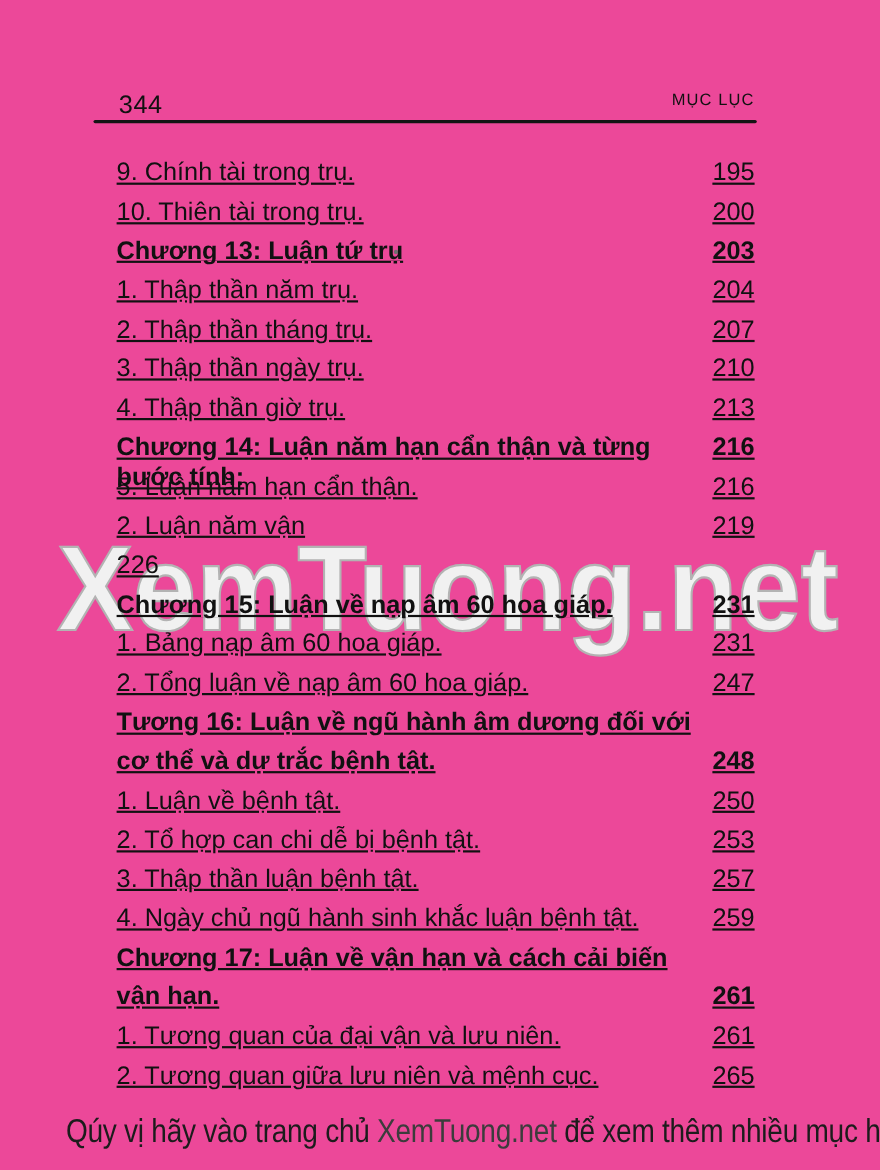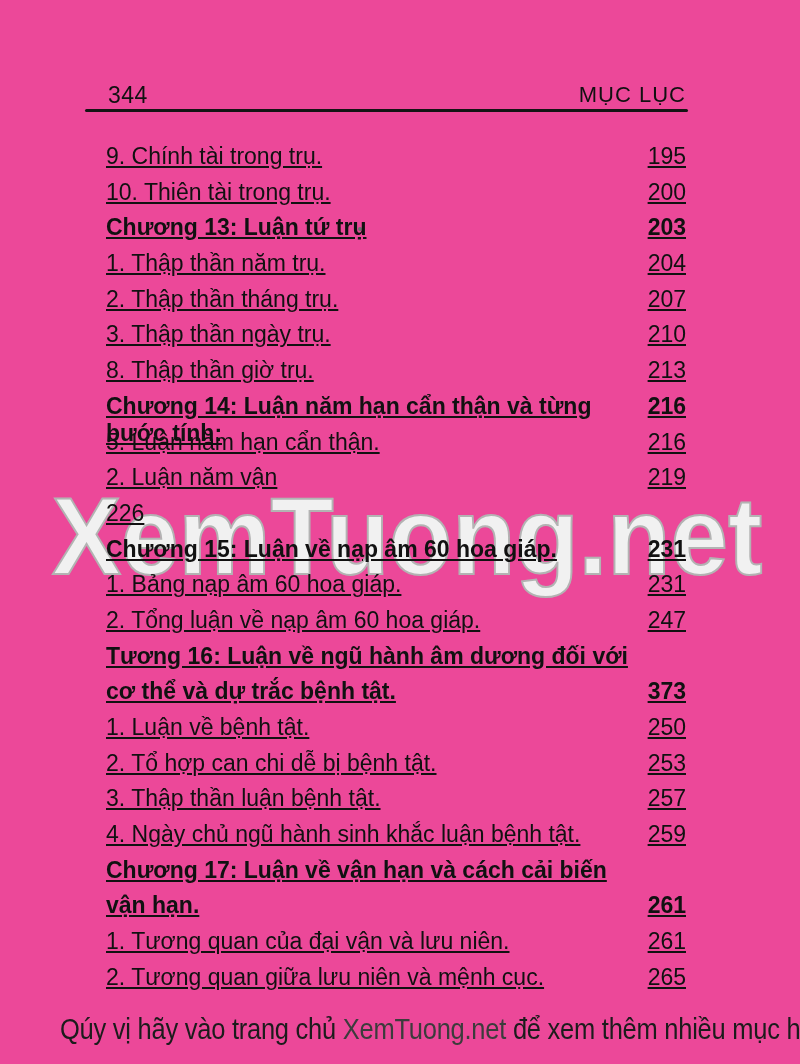--- a/index.html
+++ b/index.html
@@ -19,21 +19,21 @@
     position: absolute;
     left: 108px;
     top: 82px;
     font-size: 23px;
     letter-spacing: 0.5px;
   }
   .running-title {
     position: absolute;
     right: 114px;
     top: 82px;
-    font-size: 22px;
+    font-size: 15px;
     letter-spacing: 1px;
   }
   .header-rule {
     position: absolute;
     left: 85px;
     top: 109px;
     width: 603px;
     height: 3px;
     background: #141414;
     border-radius: 2px;
@@ -148,21 +148,21 @@
       <span class="toc-text">2. Thập thần tháng trụ.</span>
       <span class="toc-page">207</span>
     </div>
 
     <div class="toc-row">
       <span class="toc-text">3. Thập thần ngày trụ.</span>
       <span class="toc-page">210</span>
     </div>
 
     <div class="toc-row">
-      <span class="toc-text">8. Thập thần giờ trụ.</span>
+      <span class="toc-text">4. Thập thần giờ trụ.</span>
       <span class="toc-page">213</span>
     </div>
 
     <div class="toc-row bold">
       <span class="toc-text">Chương 14: Luận năm hạn cẩn thận và từng bước tính:</span>
       <span class="toc-page">216</span>
     </div>
 
     <div class="toc-row">
       <span class="toc-text">5. Luận năm hạn cẩn thận.</span>
@@ -193,21 +193,21 @@
       <span class="toc-page">247</span>
     </div>
 
     <div class="toc-row bold">
       <span class="toc-text">Tương 16: Luận về ngũ hành âm dương đối với</span>
       <span class="toc-page"></span>
     </div>
 
     <div class="toc-row bold">
       <span class="toc-text">cơ thể và dự trắc bệnh tật.</span>
-      <span class="toc-page">373</span>
+      <span class="toc-page">248</span>
     </div>
 
     <div class="toc-row">
       <span class="toc-text">1. Luận về bệnh tật.</span>
       <span class="toc-page">250</span>
     </div>
 
     <div class="toc-row">
       <span class="toc-text">2. Tổ hợp can chi dễ bị bệnh tật.</span>
       <span class="toc-page">253</span>

